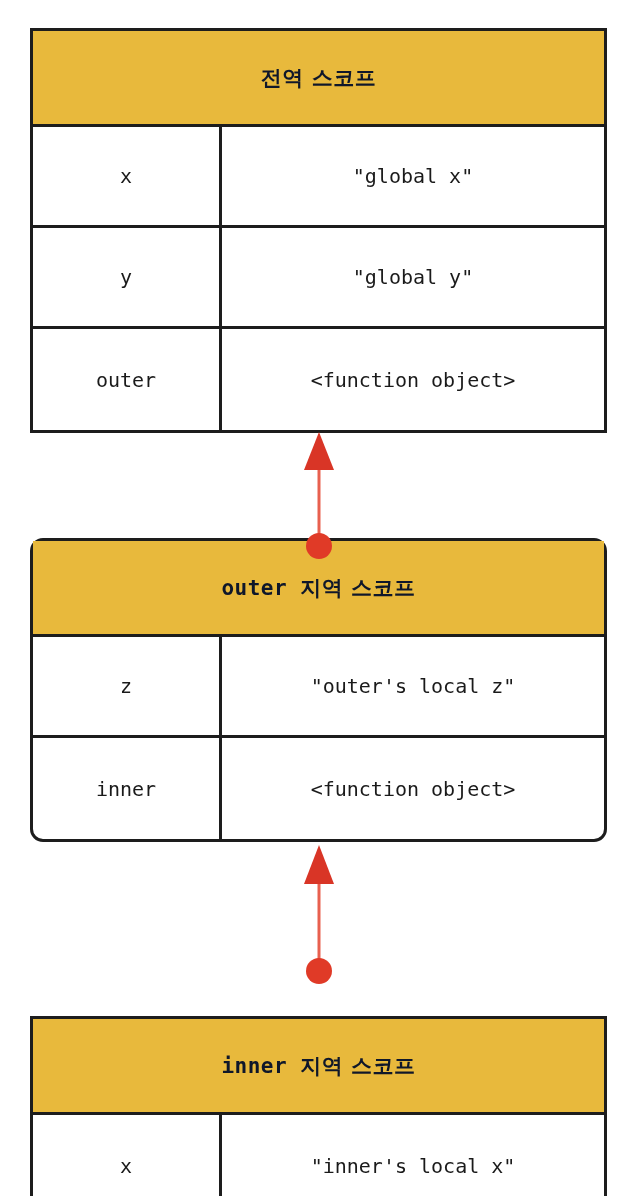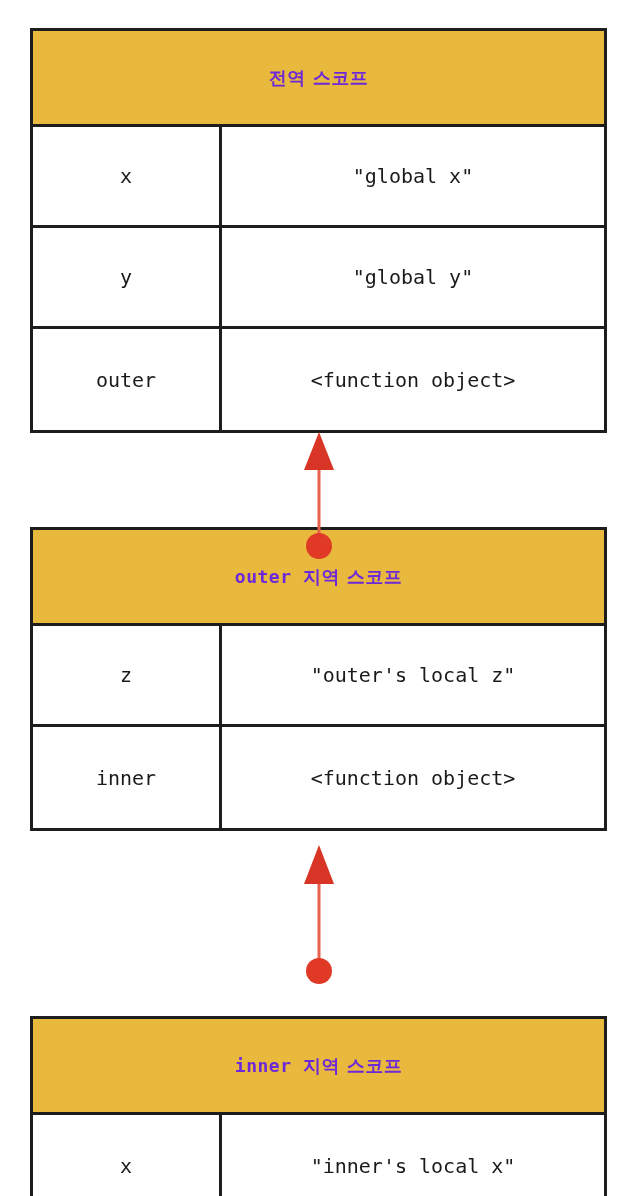--- a/index.html
+++ b/index.html
@@ -39,22 +39,22 @@
     border-bottom: 3px solid #1d1d1d;
     display: flex;
     align-items: center;
     justify-content: center;
     box-sizing: border-box;
   }
 
   .scope-title {
     font-family: "DejaVu Sans Mono", "Liberation Mono", monospace;
     font-weight: bold;
-    font-size: 18px;
-    color: #6d28d9;
+    font-size: 21px;
+    color: #0f172a;
     letter-spacing: 0.5px;
     white-space: nowrap;
     text-align: right;
   }
   .scope-title .kw {
     font-family: "DejaVu Sans Mono", "Liberation Mono", monospace;
     font-weight: bold;
   }
   .scope-title .ko {
     font-family: "DejaVu Sans", "Liberation Sans", sans-serif;
@@ -121,21 +121,21 @@
       <div class="cell cell-name">y</div>
       <div class="cell cell-value">"global y"</div>
     </div>
 
     <div class="scope-row last">
       <div class="cell cell-name">outer</div>
       <div class="cell cell-value">&lt;function object&gt;</div>
     </div>
   </div>
 
-  <div class="scope-box" id="box-outer" style="top:527px;">
+  <div class="scope-box" id="box-outer" style="top:538px;border-radius:13px;">
     <div class="scope-header">
       <div class="scope-title">
         <span class="kw">outer</span><span>&nbsp;</span><span class="ko">지역 스코프</span>
       </div>
     </div>
 
     <div class="scope-row">
       <div class="cell cell-name">z</div>
       <div class="cell cell-value">"outer's local z"</div>
     </div>

